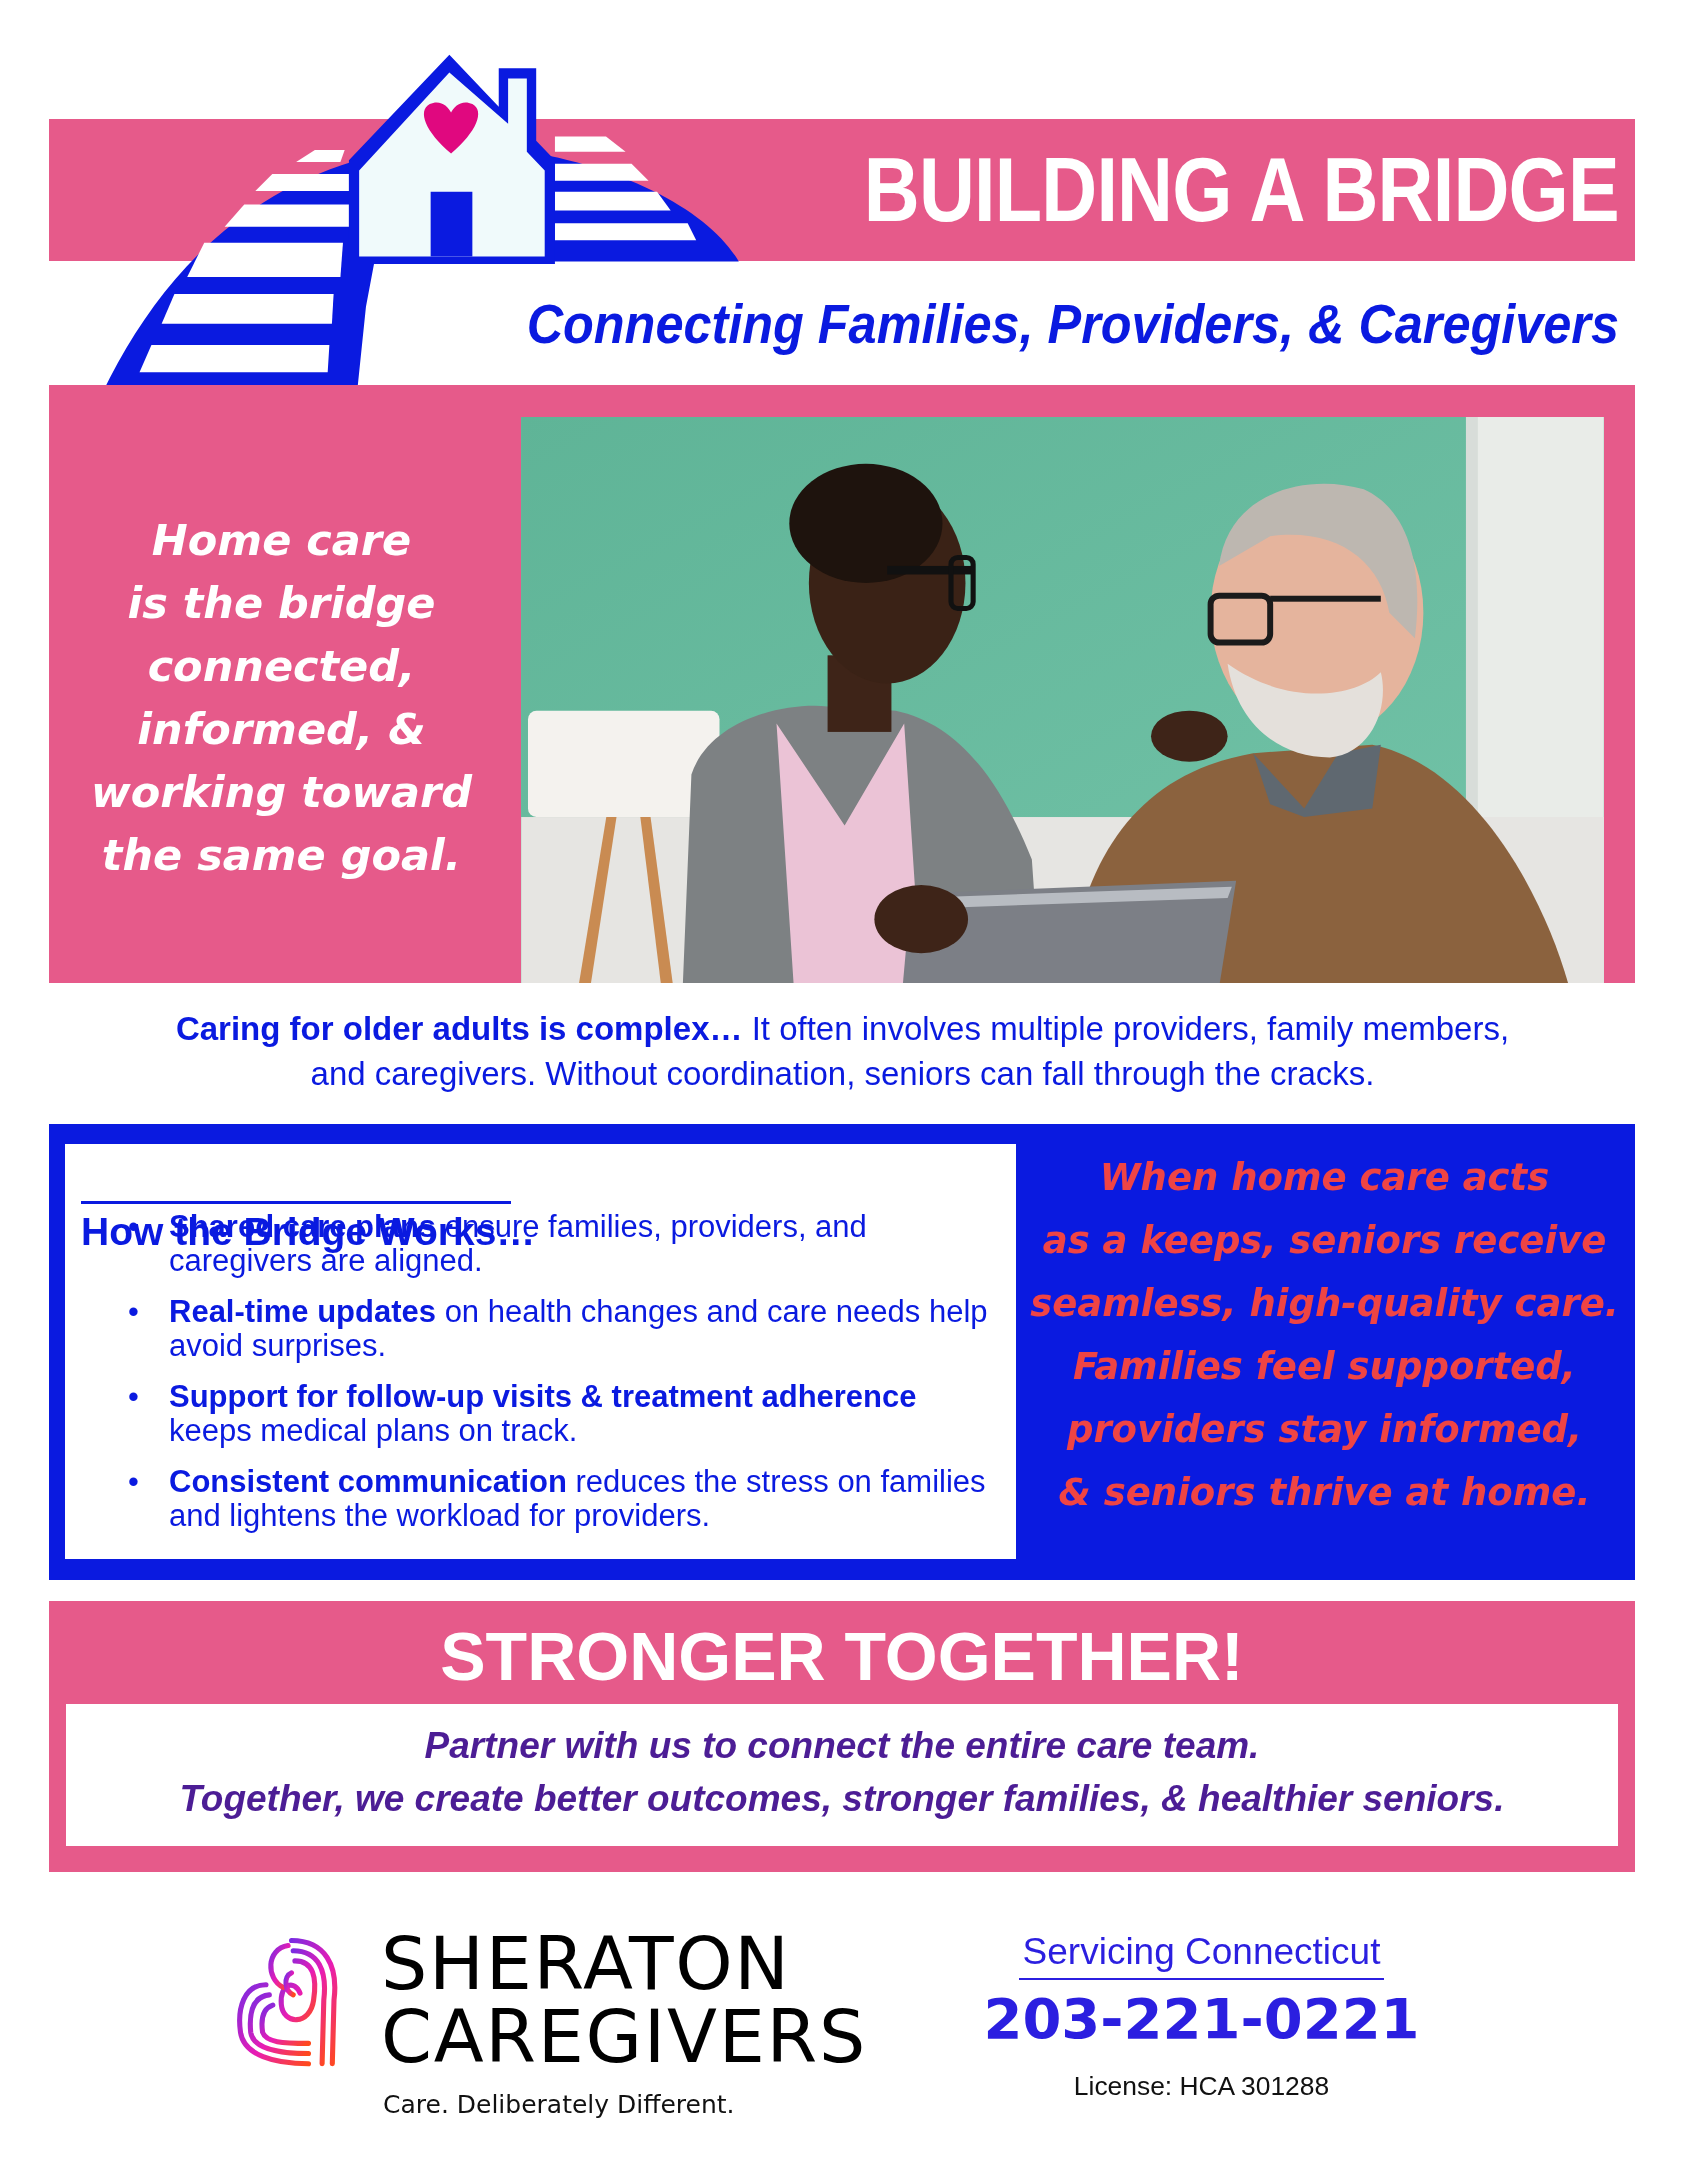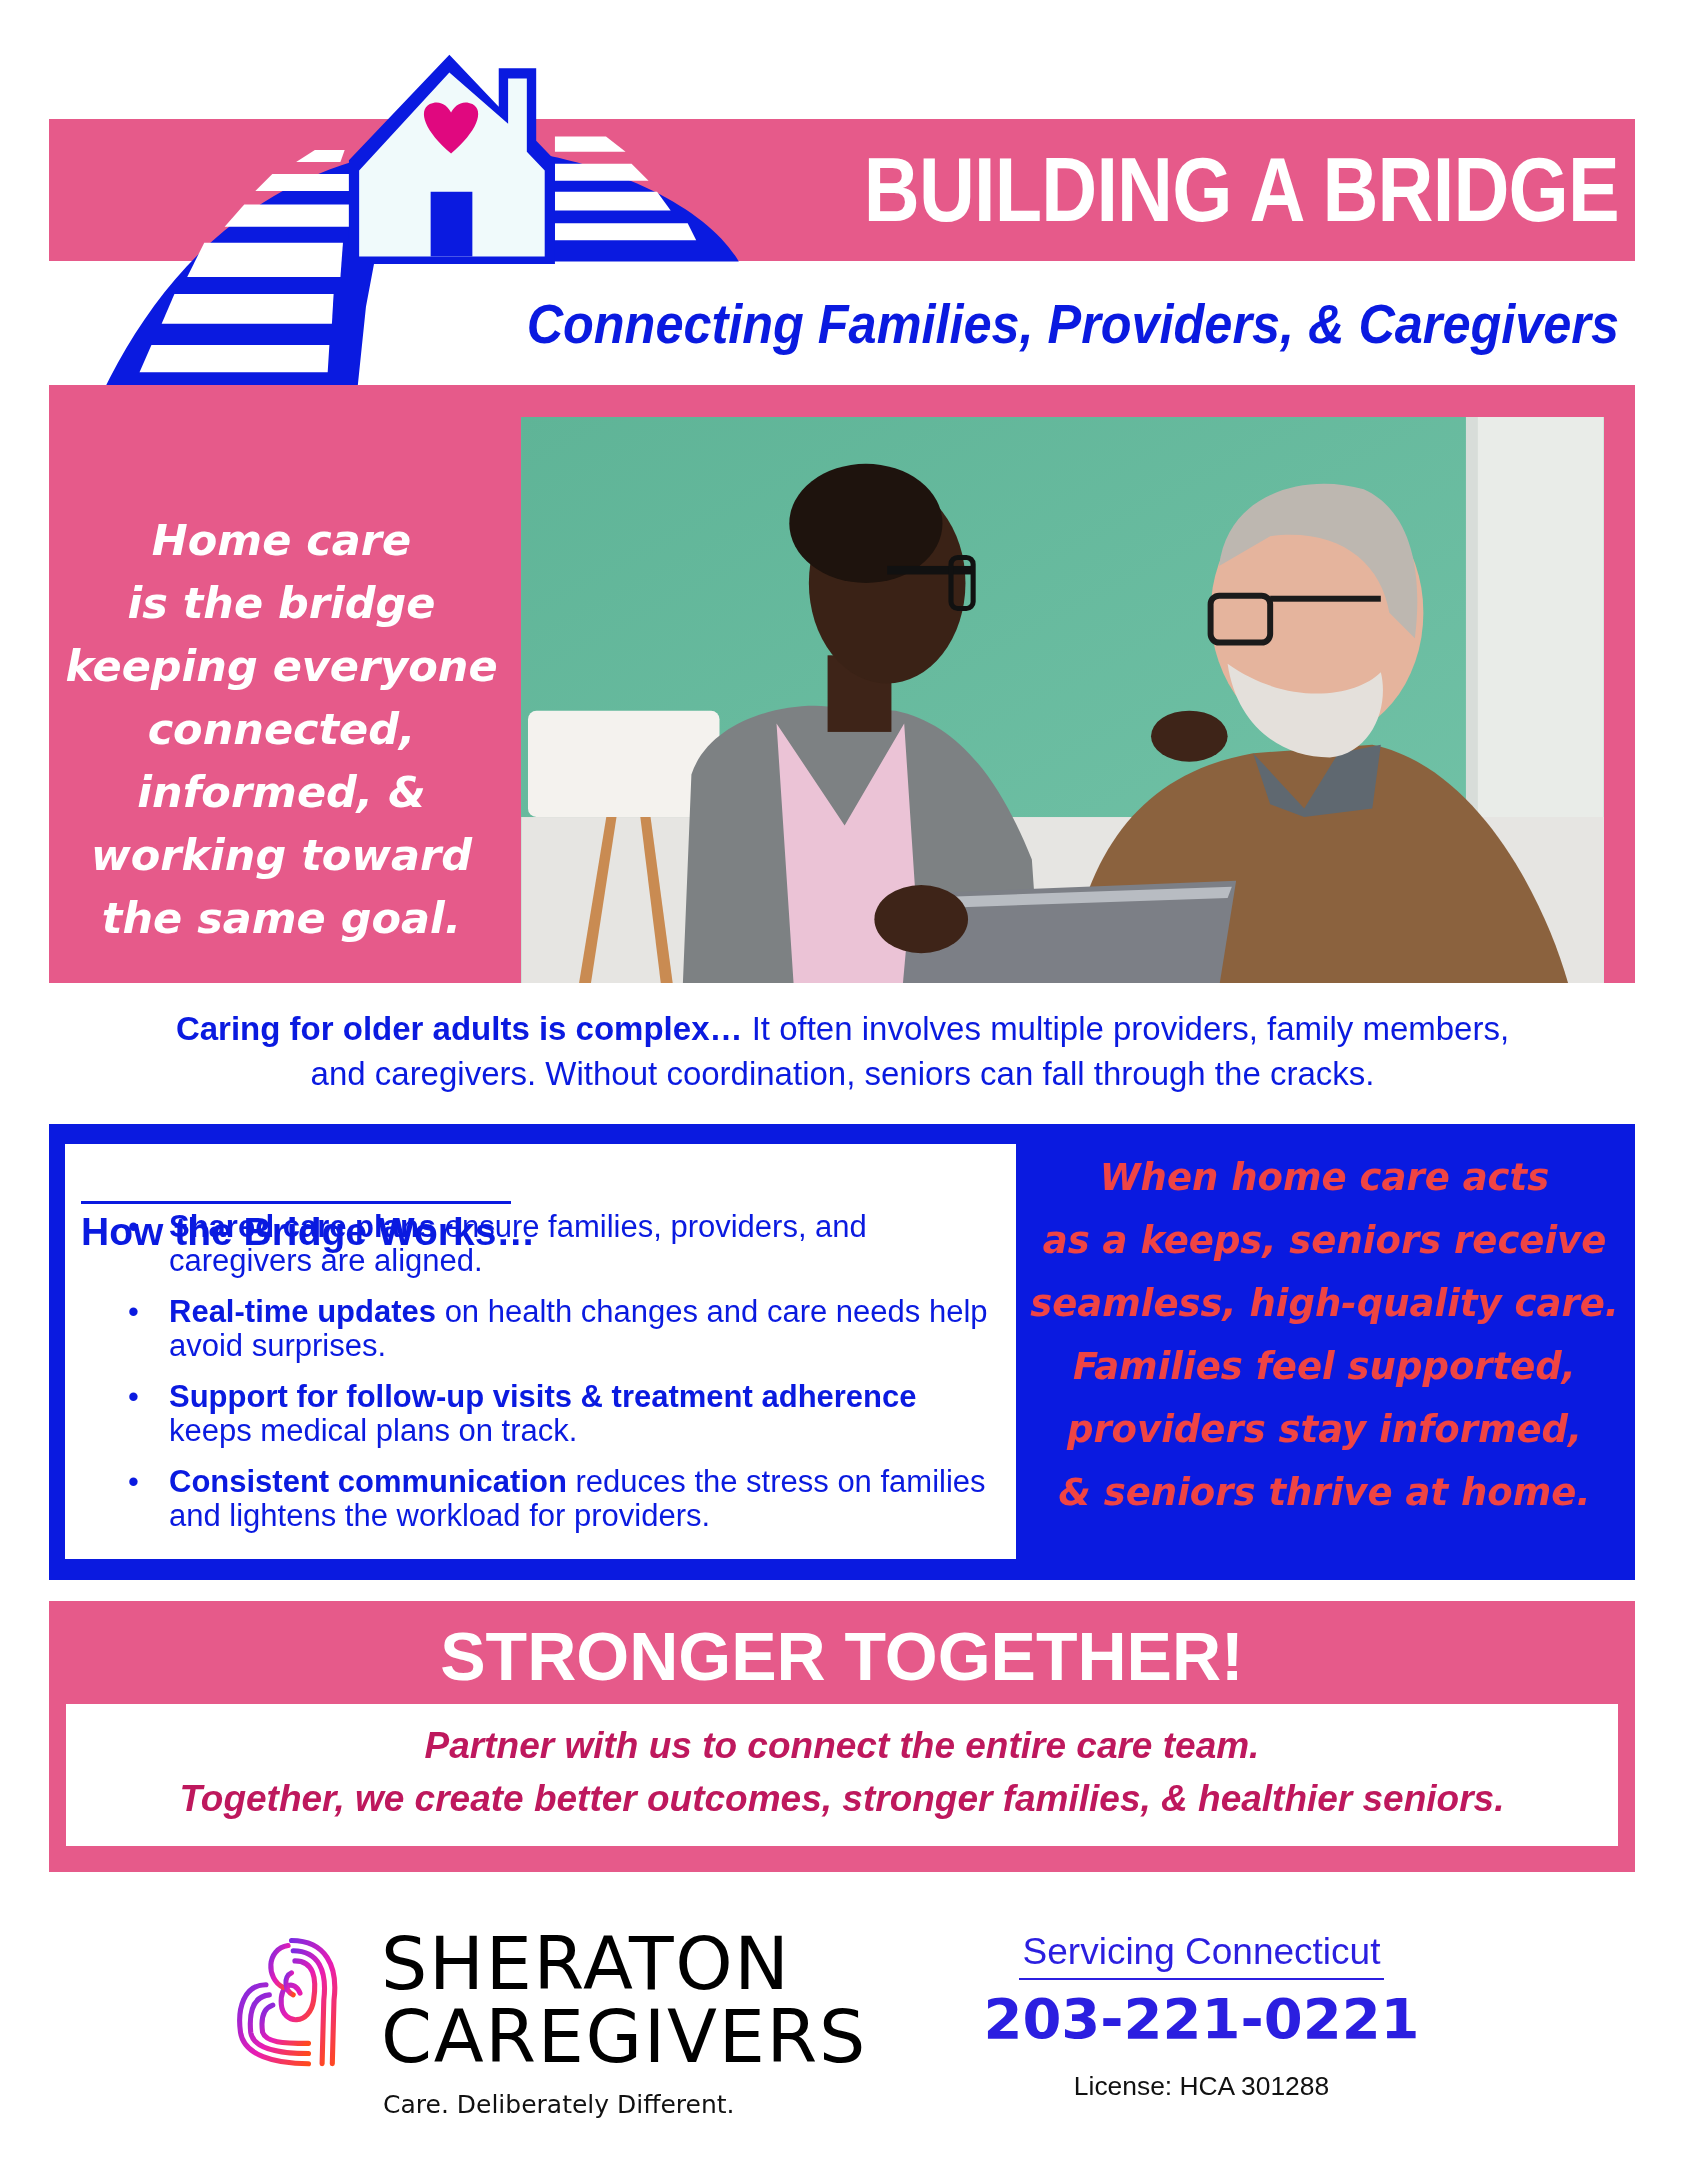--- a/index.html
+++ b/index.html
@@ -50,21 +50,21 @@
     #works-right { left: 1024px; top: 1146px; width: 601px; text-align: center; color: #ef4444;
                    font-family: "DejaVu Sans", sans-serif; font-style: italic; font-weight: bold;
                    font-size: 37px; line-height: 63px; }
 
     
     #stronger-band { left: 49px; top: 1601px; width: 1586px; height: 271px; }
     #stronger-title { left: 49px; top: 1614px; width: 1586px; text-align: center; color: #fff;
                       font-family: "Liberation Sans", sans-serif; font-weight: bold; font-size: 68px; line-height: 85px;
                       white-space: nowrap; }
     #stronger-box { left: 66px; top: 1704px; width: 1552px; height: 142px; background: #fff; }
-    #stronger-text { left: 66px; top: 1719px; width: 1552px; text-align: center; color: #be185d;
+    #stronger-text { left: 66px; top: 1719px; width: 1552px; text-align: center; color: #4c1d95;
                      font-family: "Liberation Sans", sans-serif; font-style: italic; font-weight: bold;
                      font-size: 37px; line-height: 53px; }
 
     
     #brand-mark { left: 232px; top: 1932px; width: 119px; height: 136px; }
     #brand-name { left: 381px; top: 1927px; color: #000000; font-family: "DejaVu Sans", sans-serif;
                   font-size: 73px; line-height: 73px; letter-spacing: 1.7px; white-space: nowrap; }
     #brand-tag { left: 383px; top: 2089px; color: #111; font-family: "DejaVu Sans", sans-serif;
                  font-size: 25px; line-height: 31px; white-space: nowrap; }
     #contact { left: 980px; top: 1929px; width: 443px; text-align: center; }
@@ -107,21 +107,20 @@
   <path d="M530 180 C 500 155, 490 130, 505 122 C 517 116, 527 125, 530 132 C 533 125, 543 116, 555 122 C 570 130, 560 155, 530 180 Z" fill="#E0087F"></path>
 </svg>
 
 <div id="title" class="abs">BUILDING A BRIDGE</div>
 <div id="subtitle" class="abs">Connecting Families, Providers, &amp; Caregivers</div>
 
 <div id="hero-band" class="abs pink"></div>
 <div id="hero-quote" class="abs">
   <div>Home care</div>
   <div>is the bridge</div>
-  <div>keeping everyone</div>
   <div>connected,</div>
   <div>informed, &amp;</div>
   <div>working toward</div>
   <div>the same goal.</div>
 </div>
 
 <div id="photo" class="abs" title="Caregiver holding a tablet talking with a smiling older man">
   <svg width="1083" height="566" viewBox="0 0 1272 665" xmlns="http://www.w3.org/2000/svg">
     <defs>
       <linearGradient id="wall" x1="0" y1="0" x2="1" y2="1">

